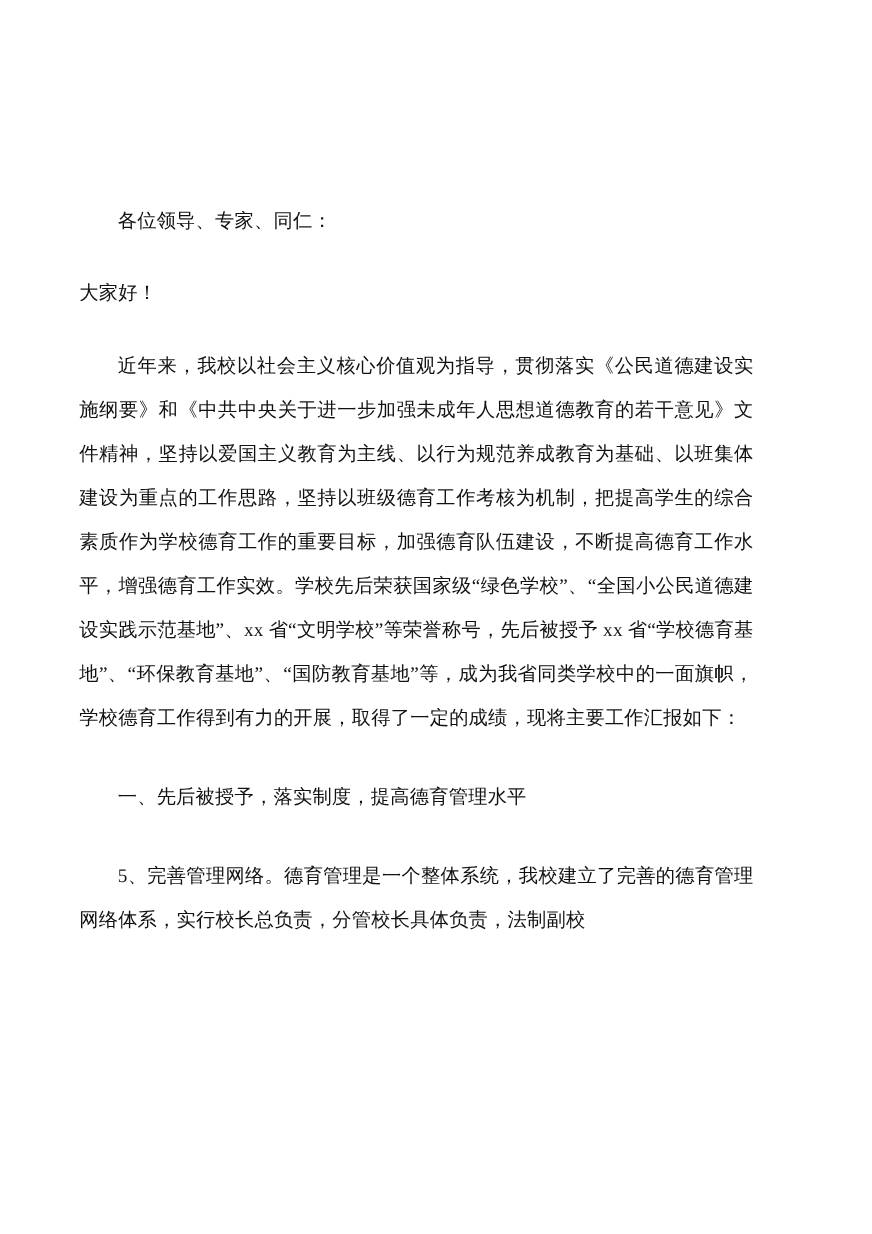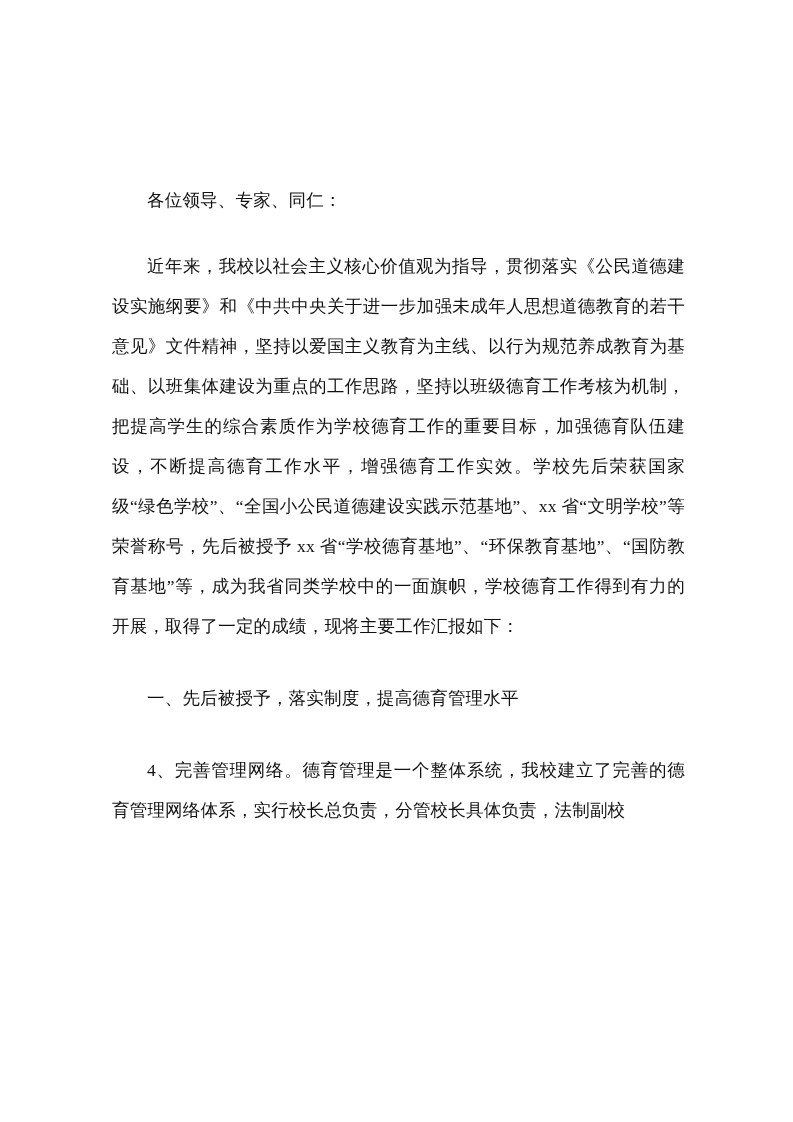--- a/index.html
+++ b/index.html
@@ -13,21 +13,21 @@
     font-family: "Liberation Serif", "DejaVu Serif", serif;
     color: #000000;
     overflow: hidden;
   }
   .page {
     position: relative;
     width: 793px;
     height: 1122px;
     background: #ffffff;
     box-sizing: border-box;
-    padding: 180px 108px 60px 112px;
+    padding: 180px 108px 60px 72px;
   }
   .doc-body {
     width: 100%;
   }
   .para {
     font-size: 17.5px;
     line-height: 40px;
     text-align: justify;
     text-justify: inter-ideograph;
     margin: 0 0 26px 0;
@@ -40,25 +40,26 @@
   .spacer-sm { height: 6px; }
 </style>
 </head>
 <body>
 
 <div class="page">
   <div class="doc-body">
 
     <p class="para indent">各位领导、专家、同仁：</p>
 
+    <p class="para">大家好！</p>
 
     <p class="para indent">近年来，我校以社会主义核心价值观为指导，贯彻落实《公民道德建设实施纲要》和《中共中央关于进一步加强未成年人思想道德教育的若干意见》文件精神，坚持以爱国主义教育为主线、以行为规范养成教育为基础、以班集体建设为重点的工作思路，坚持以班级德育工作考核为机制，把提高学生的综合素质作为学校德育工作的重要目标，加强德育队伍建设，不断提高德育工作水平，增强德育工作实效。学校先后荣获国家级“绿色学校”、“全国小公民道德建设实践示范基地”、xx 省“文明学校”等荣誉称号，先后被授予 xx 省“学校德育基地”、“环保教育基地”、“国防教育基地”等，成为我省同类学校中的一面旗帜，学校德育工作得到有力的开展，取得了一定的成绩，现将主要工作汇报如下：</p>
 
     <div class="spacer-sm"></div>
 
     <p class="para indent">一、先后被授予，落实制度，提高德育管理水平</p>
 
     <div class="spacer-sm"></div>
 
-    <p class="para indent">4、完善管理网络。德育管理是一个整体系统，我校建立了完善的德育管理网络体系，实行校长总负责，分管校长具体负责，法制副校</p>
+    <p class="para indent">5、完善管理网络。德育管理是一个整体系统，我校建立了完善的德育管理网络体系，实行校长总负责，分管校长具体负责，法制副校</p>
 
   </div>
 </div>
 
 </body></html>

